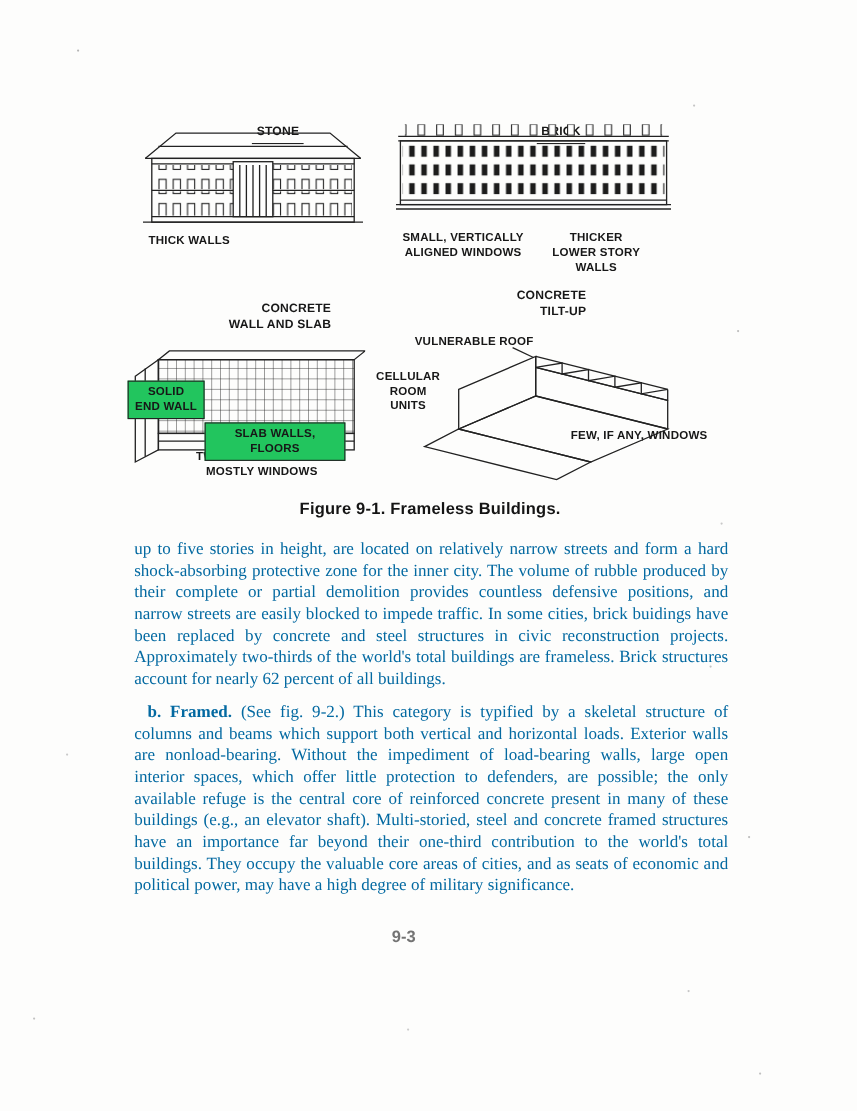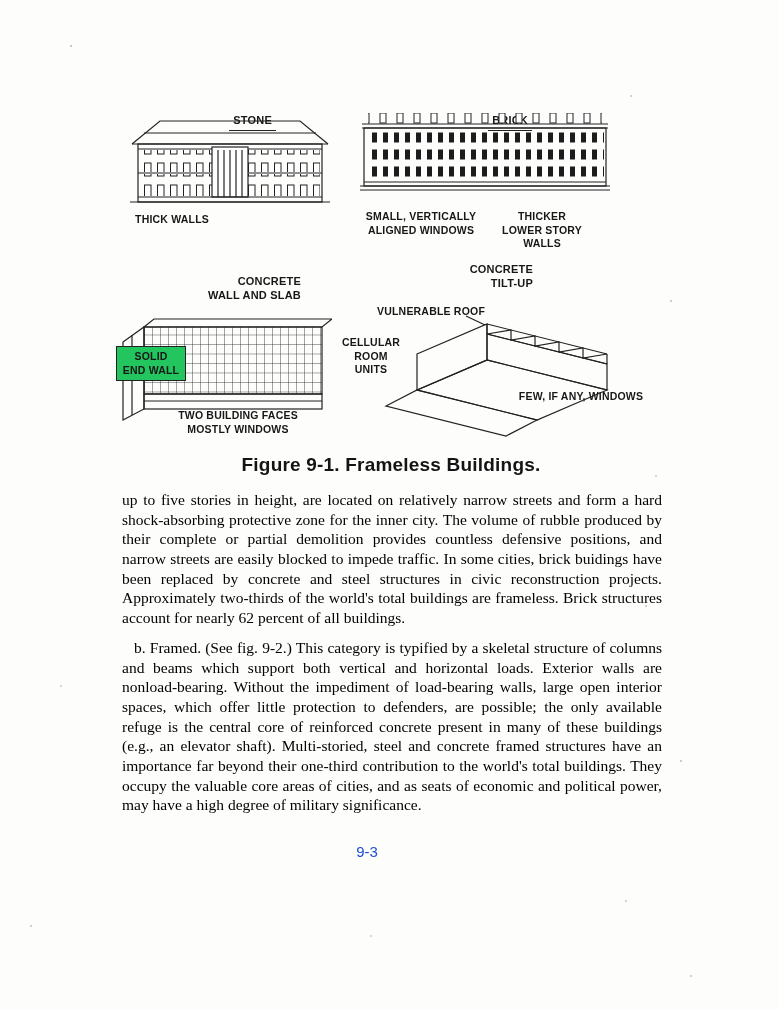--- a/index.html
+++ b/index.html
@@ -35,44 +35,44 @@
     background:#22c55e;
     padding:3px 4px;
     z-index:3;
   }
   .illustration { position:absolute; z-index:1; }
   .caption {
     position:absolute;
     left:122px; top:454px; width:538px;
     text-align:center;
     font-weight:bold;
-    font-size:19px;
+    font-size:15px;
     letter-spacing:0.2px;
     color:#141414;
   }
   .bodytext {
     position:absolute;
     left:122px; width:540px;
     font-family:"Liberation Serif", serif;
     font-size:15.5px;
     line-height:1.27;
     text-align:justify;
-    color:#000000;
+    color:#0369a1;
     margin:0;
   }
   .p1 { top:490px; }
   .p2 { top:638px; }
-  .p2 .lead { font-weight:normal;padding-left:12px; }
+  .p2 .lead { font-weight:bold;padding-left:12px; }
   .pagenum {
     position:absolute;
     left:122px; top:843px; width:490px;
     text-align:center;
-    font-weight:normal;
+    font-weight:bold;
     font-size:15px;
-    color:#1d4ed8;
+    color:#737373;
   }
   svg .ln { stroke:#222; fill:none; stroke-width:1.2; }
 </style>
 </head>
 <body>
 
 <div class="page">
 
   <div class="speckle" style="left:70px; top:45px;"></div>
 
@@ -147,20 +147,21 @@
     <rect x="24" y="21" width="178" height="67" fill="url(#p-grid)"></rect>
     <rect class="ln" x="24" y="21" width="178" height="67"></rect>
     <rect class="ln" x="24" y="88" width="178" height="15"></rect>
     <line class="ln" x1="24" y1="95" x2="202" y2="95"></line>
   </svg>
   <div class="diag-label boxed" style="left:116px; top:346px; width:60px;">SOLID
 END WALL</div>
   <div class="diag-label" style="left:336px; top:336px; width:70px;text-align:center;">CELLULAR
 ROOM
 UNITS</div>
+  <div class="diag-label boxed" style="left:186px; top:384px; width:118px;">SLAB WALLS, FLOORS</div>
   <div class="diag-label" style="left:162px; top:409px; width:152px;">TWO BUILDING FACES
 MOSTLY WINDOWS</div>
 
   <div class="diag-title" style="left:428px; top:262px; width:105px;">CONCRETE
 TILT-UP</div>
   <div class="diag-label" style="left:348px; top:305px; width:118px;margin-left:24px;">VULNERABLE ROOF</div>
   <svg class="illustration" style="left:372px; top:292px;" width="252" height="150" viewBox="0 0 252 150">
     <line class="ln" x1="94" y1="24" x2="113" y2="33"></line>
     <line class="ln" x1="115" y1="32" x2="235" y2="62"></line>
     <line class="ln" x1="115" y1="42" x2="235" y2="72"></line>

